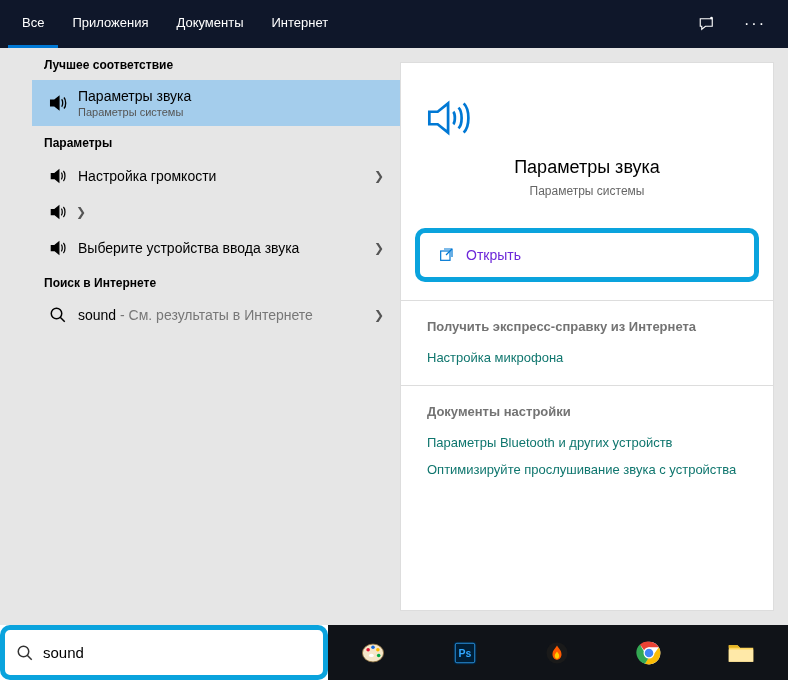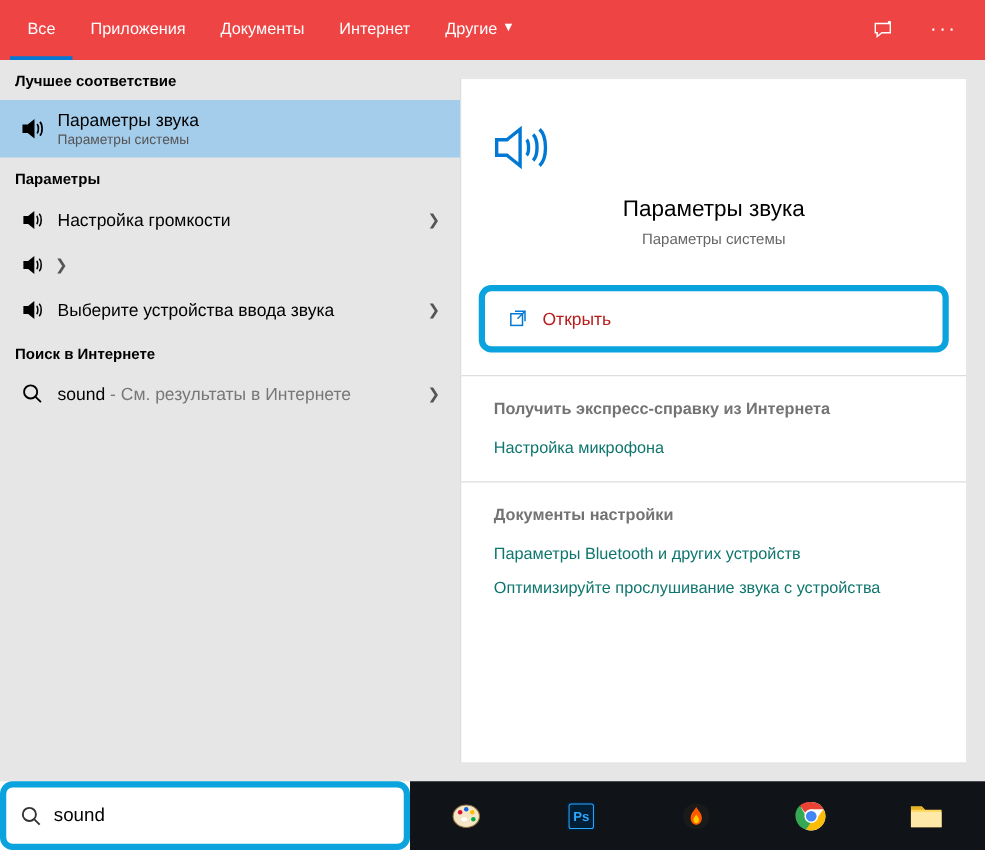--- a/index.html
+++ b/index.html
@@ -1,48 +1,48 @@
 <!DOCTYPE html>
 <html><head>
   <meta charset="utf-8">
   <style>
     * { margin: 0; padding: 0; box-sizing: border-box; font-family: "Segoe UI", Tahoma, sans-serif; }
     body { width: 788px; height: 680px; overflow: hidden; background: #fff; position: relative; }
     
-    .tabs { background: #ef4444; height: 48px; display: flex; align-items: flex-end; padding: 0 8px; }
+    .tabs { background: #0f172a; height: 48px; display: flex; align-items: flex-end; padding: 0 8px; }
     .tab { color: #fff; font-size: 13px; padding: 0 14px; height: 100%; display: flex; align-items: center; cursor: pointer; border-bottom: 3px solid transparent; }
     .tab.active { border-bottom-color: #0078d4; font-weight: 500; }
     .tab-chevron { margin-left: 4px; font-size: 10px; }
     .tabs-spacer { flex: 1; }
     .tab-icon { color: #fff; padding: 0 14px; height: 100%; display: flex; align-items: center; cursor: pointer; }
     .ellipsis { color: #fff; font-size: 16px; letter-spacing: 2px; }
     
     .main { display: flex; height: 577px; background: #e6e6e6; }
-    .left { width: 368px; background: #e6e6e6; overflow-y: auto; }
+    .left { width: 368px; background: #e6e6e6; overflow-y: auto; margin-left: 32px; }
     .right { flex: 1; background: #fff; margin: 14px 14px 14px 0; overflow-y: auto; border: 1px solid #ddd; }
     
     .section-header { font-size: 12px; font-weight: 600; padding: 10px 12px 8px; color: #000; }
     
     .result-item { display: flex; align-items: center; padding: 8px 12px; cursor: pointer; position: relative; }
     .result-item.selected { background: #a4cdec; }
     .result-icon { width: 28px; display: flex; justify-content: center; align-items: center; flex-shrink: 0; }
     .result-text { flex: 1; margin-left: 6px; overflow: hidden; }
     .result-title { font-size: 14px; color: #000; white-space: nowrap; overflow: hidden; text-overflow: ellipsis; }
     .result-subtitle { font-size: 11px; color: #555; margin-top: 2px; }
     .result-chevron { color: #555; font-size: 12px; padding: 0 4px; }
     .result-suffix { color: #777; font-size: 14px; }
     
     .detail-hero { text-align: center; padding: 30px 20px 10px; }
     .detail-hero-icon { margin-bottom: 14px; }
     .detail-title { font-size: 18px; font-weight: 400; color: #000; margin-bottom: 6px; }
     .detail-subtitle { font-size: 12px; color: #666; }
     
     .detail-action { margin: 20px 14px 18px; border: 5px solid #0aa3dd; border-radius: 10px; padding: 14px 18px; display: flex; align-items: center; cursor: pointer; }
     .detail-action-icon { margin-right: 12px; color: #0078d4; }
-    .detail-action-text { font-size: 14px; color: #b91c1c; }
+    .detail-action-text { font-size: 14px; color: #6d28d9; }
     
     .detail-divider { height: 1px; background: #ddd; margin: 4px 0; }
     .detail-section { padding: 14px 26px 10px; }
     .detail-section-title { font-size: 13px; font-weight: 600; color: #737373; margin-bottom: 10px; }
     .detail-link { font-size: 13px; color: #0f766e; padding: 6px 0; cursor: pointer; }
     
     .bottom { position: absolute; bottom: 0; left: 0; right: 0; height: 55px; display: flex; }
     .search-wrap { border: 5px solid #0aa3dd; border-radius: 10px; width: 362px; height: 55px; display: flex; align-items: center; background: #fff; padding: 0 6px; }
     .search-icon-box { width: 28px; display: flex; justify-content: center; align-items: center; }
     .search-input { flex: 1; border: none; outline: none; font-size: 15px; padding: 8px 4px; background: transparent; }
@@ -55,24 +55,20 @@
     .speaker-big { stroke: #0078d4; fill: none; }
   </style>
 </head>
 <body>
 
 <div class="tabs">
   <div class="tab active">Все</div>
   <div class="tab">Приложения</div>
   <div class="tab">Документы</div>
   <div class="tab">Интернет</div>
-  <div class="tab">
-    <span>Другие</span>
-    <span class="tab-chevron">▼</span>
-  </div>
   <div class="tabs-spacer"></div>
   <div class="tab-icon">
     <svg width="18" height="18" viewBox="0 0 24 24" fill="none" stroke="#fff" stroke-width="1.5">
         <path d="M3 5h16v10H10l-5 4v-4H3V5z"></path>
         <circle cx="18" cy="4" r="1" fill="#fff"></circle>
       </svg>
   </div>
   <div class="tab-icon">
       <span class="ellipsis">···</span>
     </div>

